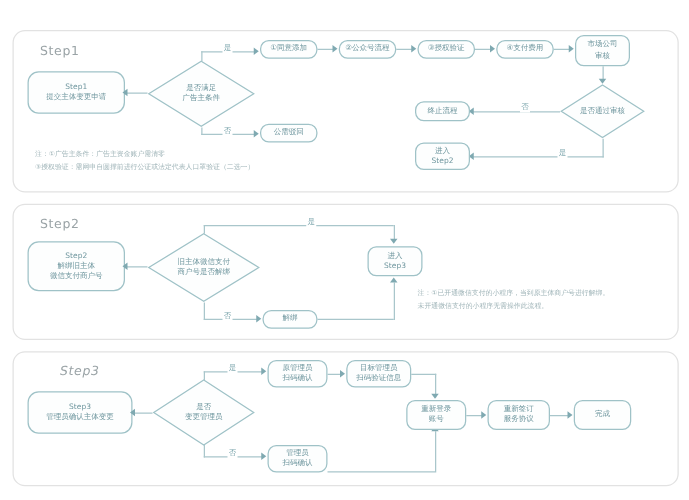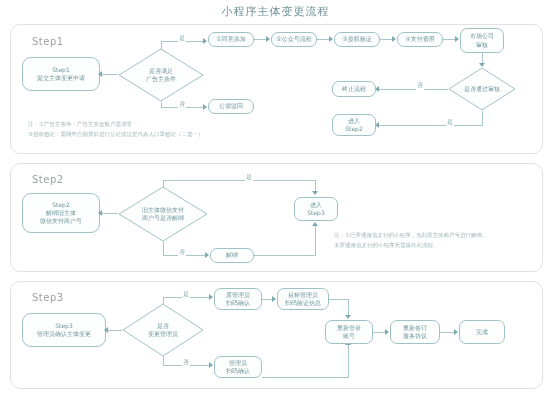--- a/index.html
+++ b/index.html
@@ -70,21 +70,20 @@
 
   .elab{position:absolute;font-size:6px;color:#7ea7ae;background:#fff;padding:0 1px;}
 
   .note{position:absolute;font-size:5.5px;line-height:1.8;color:#9fb4b8;white-space:pre-line;}
 </style>
 </head>
 <body>
 
 <div id="root">
 
-  <div class="title">小程序主体变更流程</div>
 
   <div class="card" style="left:10px;top:24px;width:531px;height:128px;"></div>
   <div class="card-label" style="left:32px;top:36px;">Step1</div>
 
   <div class="node round" style="left:22px;top:57px;width:78px;height:34px;">
     <span class="t">Step1
 提交主体变更申请</span>
   </div>
 
   <div class="diamond" style="left:118px;top:48px;width:86px;height:54px;">
@@ -209,21 +208,21 @@
     <span class="t">解绑</span>
   </div>
   <div class="ln lnh" style="left:254px;top:255px;width:61px;"></div>
   <div class="ln lnv" style="left:315px;top:226px;height:30px;"></div>
   <div class="arrow ar-u" style="left:312px;top:222px;"></div>
 
   <div class="note" style="left:334px;top:231px;width:205px;">注：①已开通微信支付的小程序，当到原主体商户号进行解绑。
       未开通微信支付的小程序无需操作此流程。</div>
 
   <div class="card" style="left:10px;top:281px;width:531px;height:106px;"></div>
-  <div class="card-label" style="left:32px;top:292px;">Step3</div>
+  <div class="card-label" style="left:48px;top:292px;font-style:italic;">Step3</div>
 
   <div class="node round" style="left:22px;top:313px;width:84px;height:34px;">
     <span class="t">Step3
 管理员确认主体变更</span>
   </div>
 
   <div class="diamond" style="left:122px;top:303px;width:82px;height:54px;">
     <svg class="shape" viewBox="0 0 82 54" preserveAspectRatio="none">
       <polygon points="41,1 81,27 41,53 1,27" fill="#fdfefe" stroke="#9fc2c7" stroke-width="1"></polygon>
     </svg>

